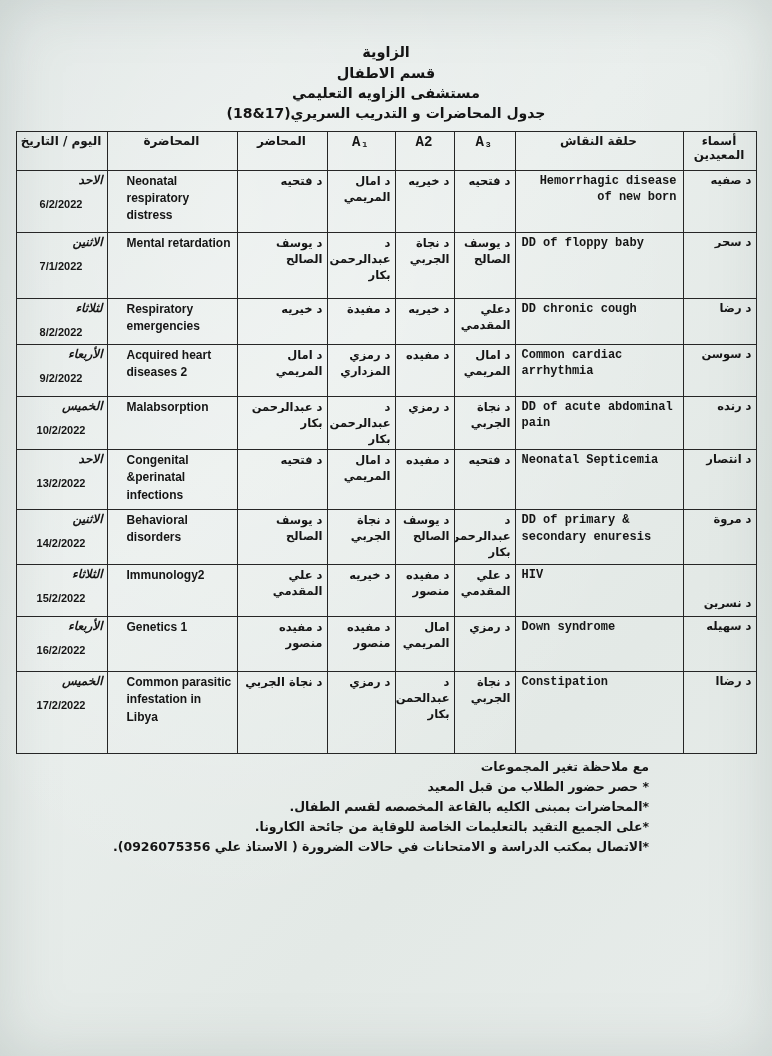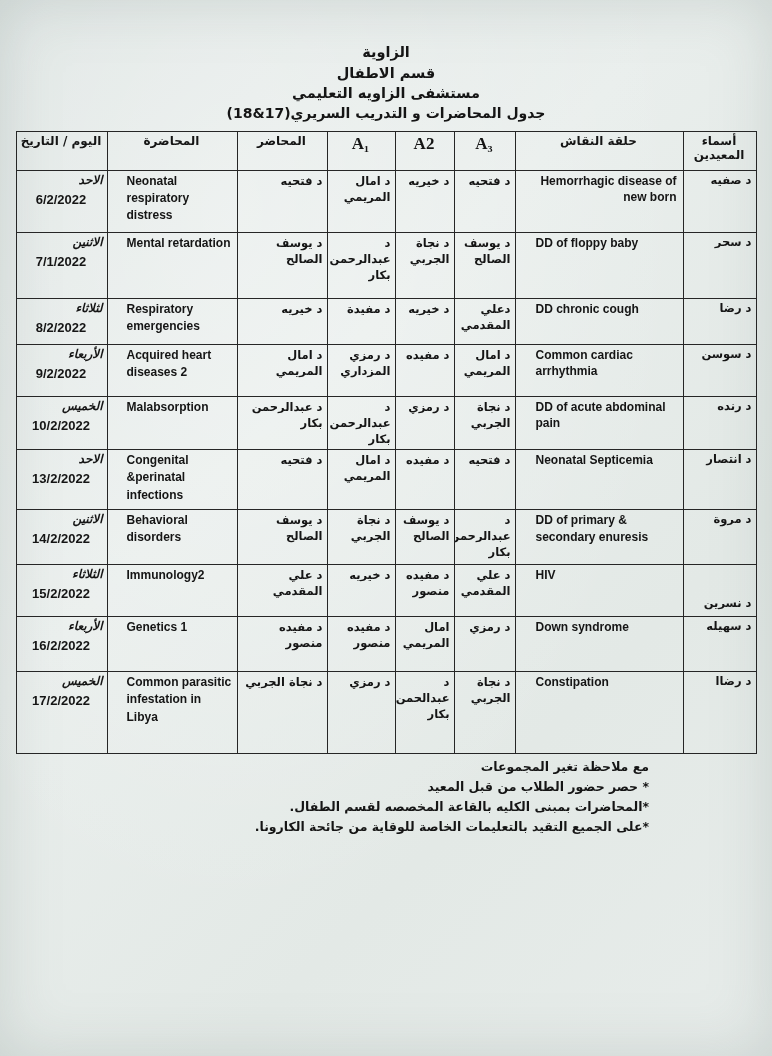--- a/index.html
+++ b/index.html
@@ -37,48 +37,48 @@
     vertical-align:top;
     padding:2px 4px 2px 3px;
     font-weight:bold;
     overflow:hidden;
   }
   .schedule thead th{
     font-size:12px;
     height:34px;
     direction:rtl;
   }
-  .schedule thead th.h-ltr{direction:ltr;font-family:Liberation Serif, serif;font-size:17px;}
+  .schedule thead th.h-ltr{direction:ltr;font-family:Liberation Mono, monospace;font-size:14px;}
   
   col.c1{width:91px;} col.c2{width:130px;} col.c3{width:90px;}
   col.c4{width:68px;} col.c5{width:59px;} col.c6{width:61px;}
   col.c7{width:168px;} col.c8{width:73px;}
   
   .schedule tbody tr:nth-child(1){height:62px;}
   .schedule tbody tr:nth-child(2){height:66px;}
   .schedule tbody tr:nth-child(3){height:46px;}
   .schedule tbody tr:nth-child(4){height:52px;}
   .schedule tbody tr:nth-child(5){height:52px;}
   .schedule tbody tr:nth-child(6){height:60px;}
   .schedule tbody tr:nth-child(7){height:55px;}
   .schedule tbody tr:nth-child(8){height:52px;}
   .schedule tbody tr:nth-child(9){height:55px;}
   .schedule tbody tr:nth-child(10){height:82px;}
   
   td.c-day{direction:rtl;font-size:12px;}
   td.c-day .day-name{text-align:right;padding-left:2px;font-style:italic;}
-  td.c-day .day-date{direction:ltr;text-align:center;font-family:"Liberation Sans",sans-serif;font-size:13px;margin-top:5px;}
+  td.c-day .day-date{direction:ltr;text-align:center;font-family:"Liberation Sans",sans-serif;font-size:11px;margin-top:11px;}
   td.c-lecture{
     font-family:"Liberation Sans",sans-serif;
     font-size:12px;text-align:left;line-height:1.45;padding-left:19px;
   }
   td.c-name{direction:rtl;text-align:right;font-size:11.5px;line-height:1.4;}
   td.c-discussion{
-    font-family:Liberation Sans, sans-serif;
-    font-size:12px;text-align:left;line-height:1.4;padding-left:20px;
+    font-family:Liberation Mono, monospace;
+    font-size:12px;text-align:left;line-height:1.4;padding-left:6px;
   }
   .schedule tbody tr:nth-child(1) td.c-discussion{text-align:right;padding-right:6px;}
   td.c-assistant{direction:rtl;text-align:right;font-size:11.5px;}
   .schedule tbody tr:nth-child(8) td.c-assistant{vertical-align:bottom;padding-bottom:6px;}
   
   .notes{
     direction:rtl;
     width:742px;
     margin:3px auto 0 auto;
     font-weight:bold;
@@ -257,15 +257,16 @@
           <td class="c-assistant">د رضاا</td>
         </tr>
       </tbody>
   </table>
 
   <div class="notes">
     <div class="group-note">مع ملاحظة تغير المجموعات</div>
     <div class="bullet">* حصر حضور الطلاب من قبل المعيد</div>
     <div class="bullet">*المحاضرات بمبنى الكليه بالقاعة المخصصه لقسم الطفال.</div>
     <div class="bullet">*على الجميع التقيد بالتعليمات الخاصة للوقاية من جائحة الكارونا.</div>
+    <div class="bullet">*الاتصال بمكتب الدراسة و الامتحانات  في حالات الضرورة  ( الاستاذ علي 0926075356).</div>
   </div>
 
 </div>
 
 </body></html>

